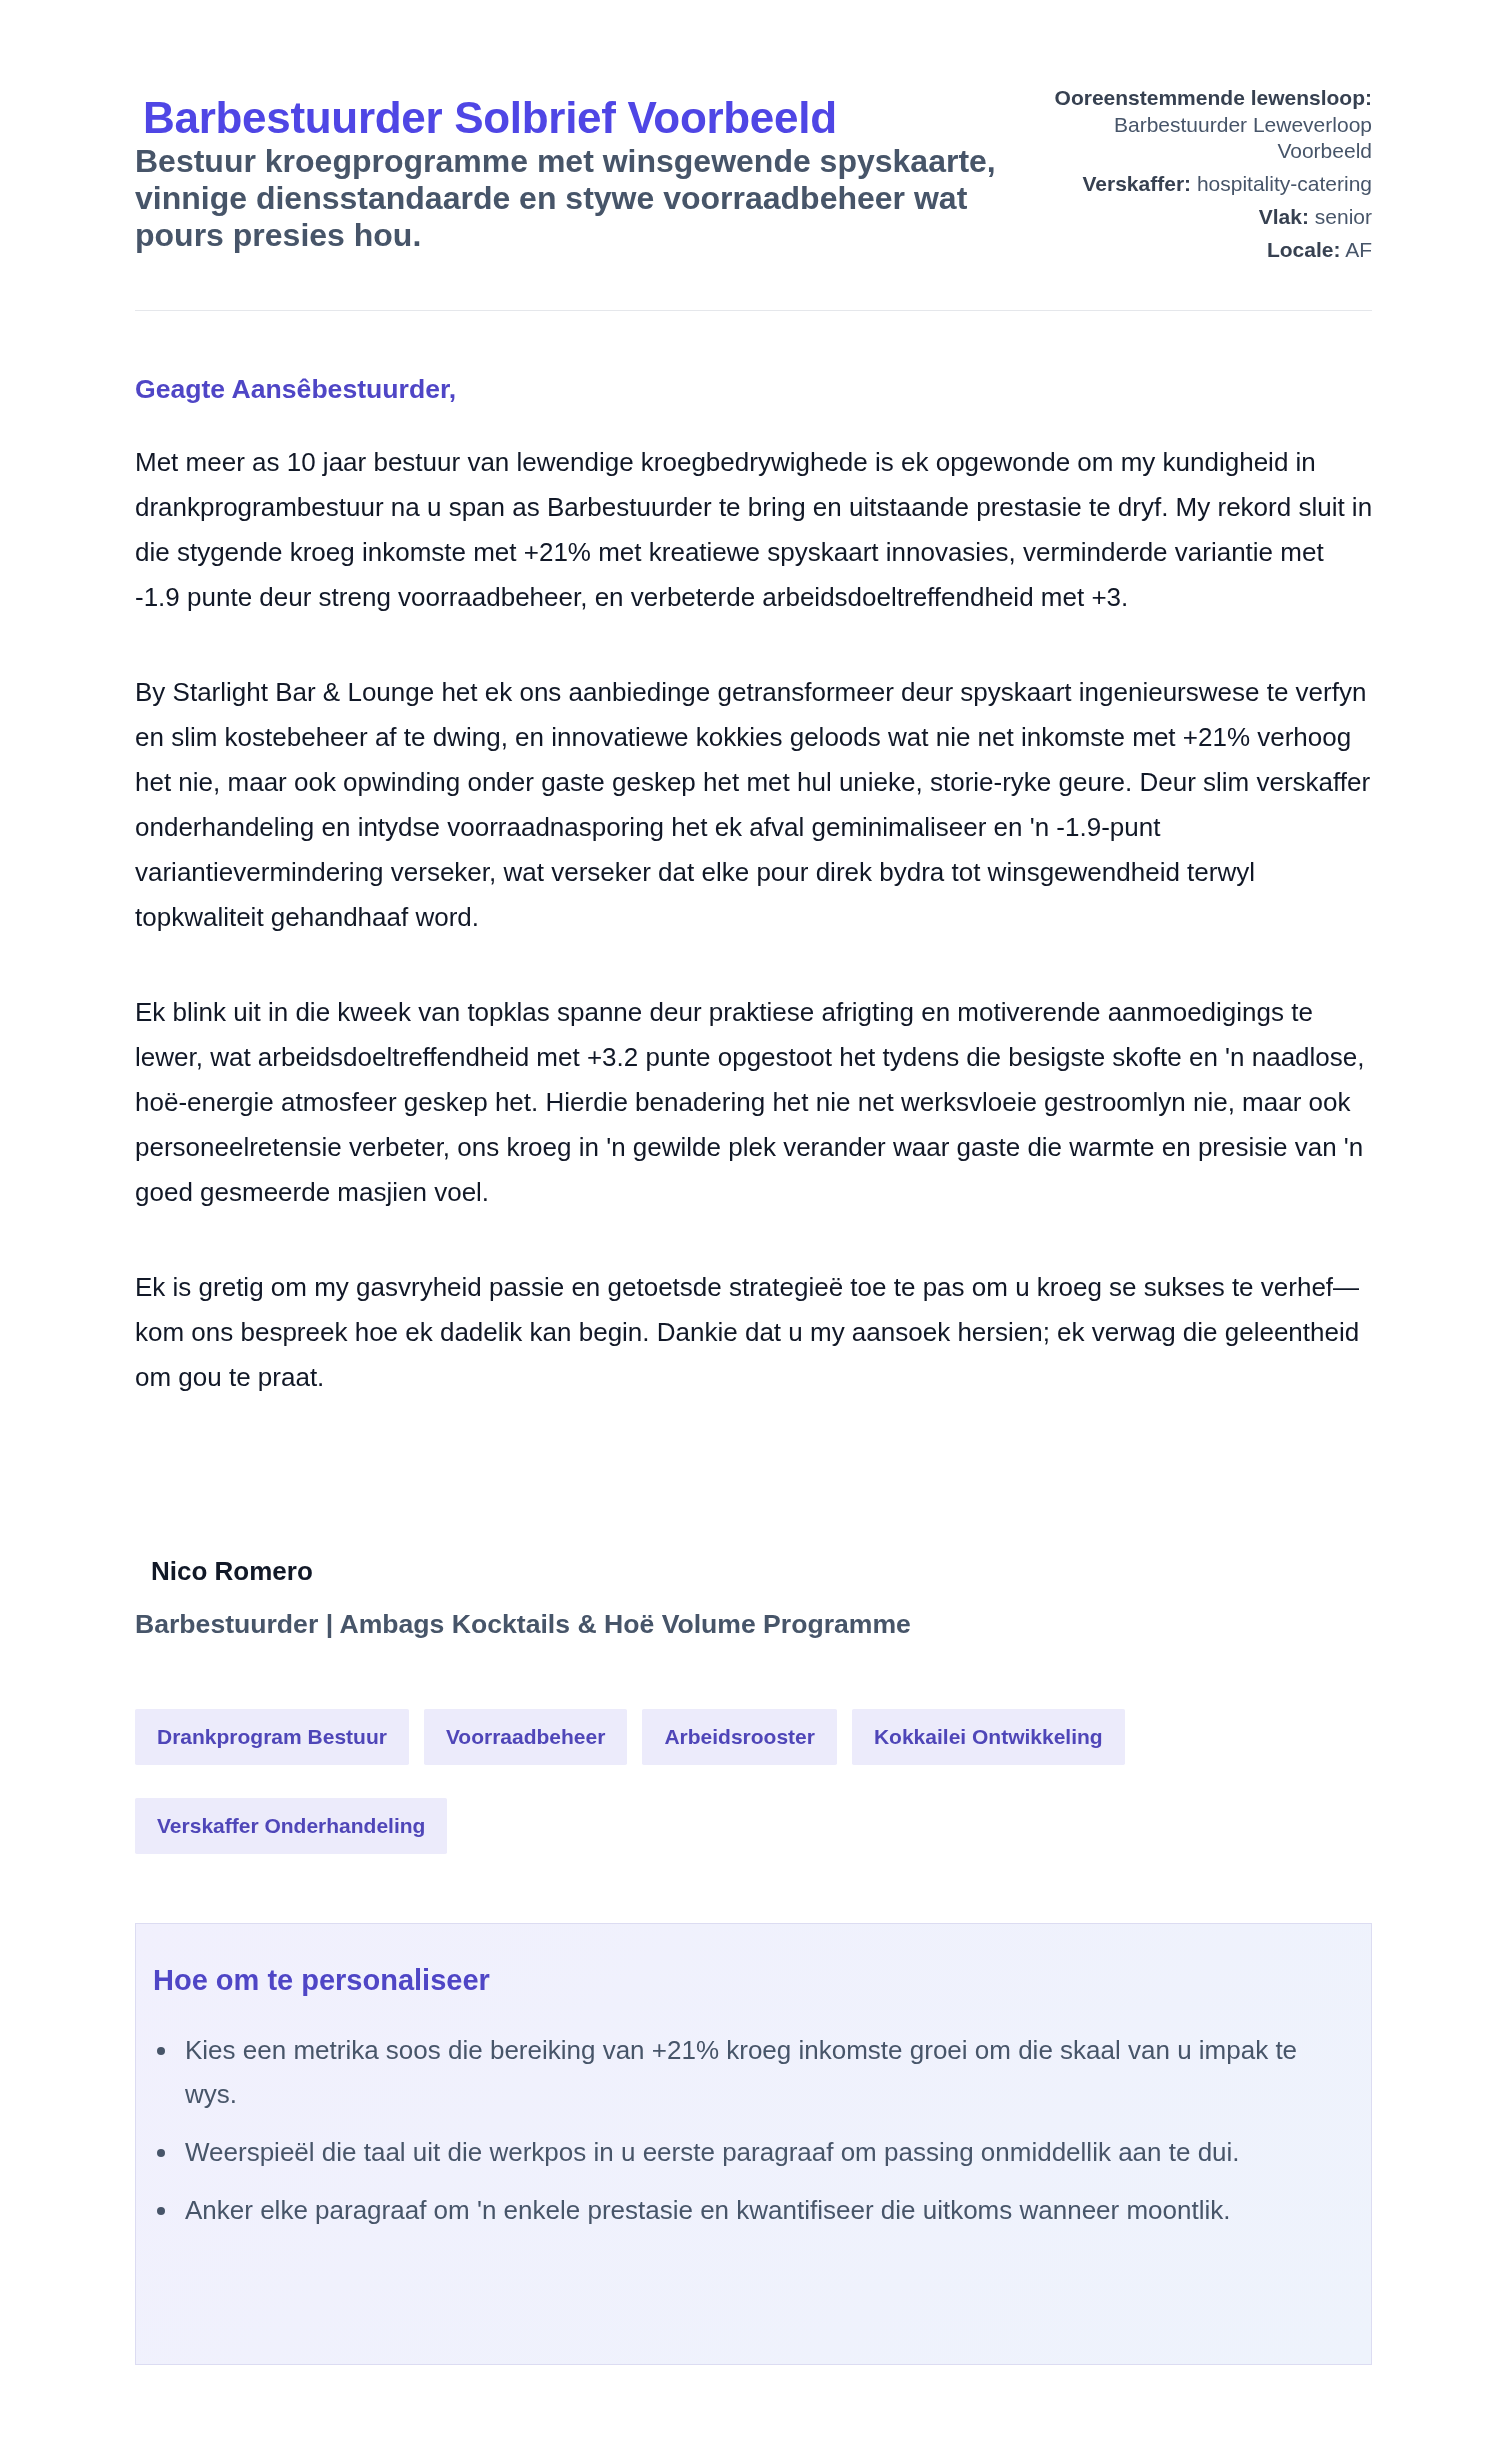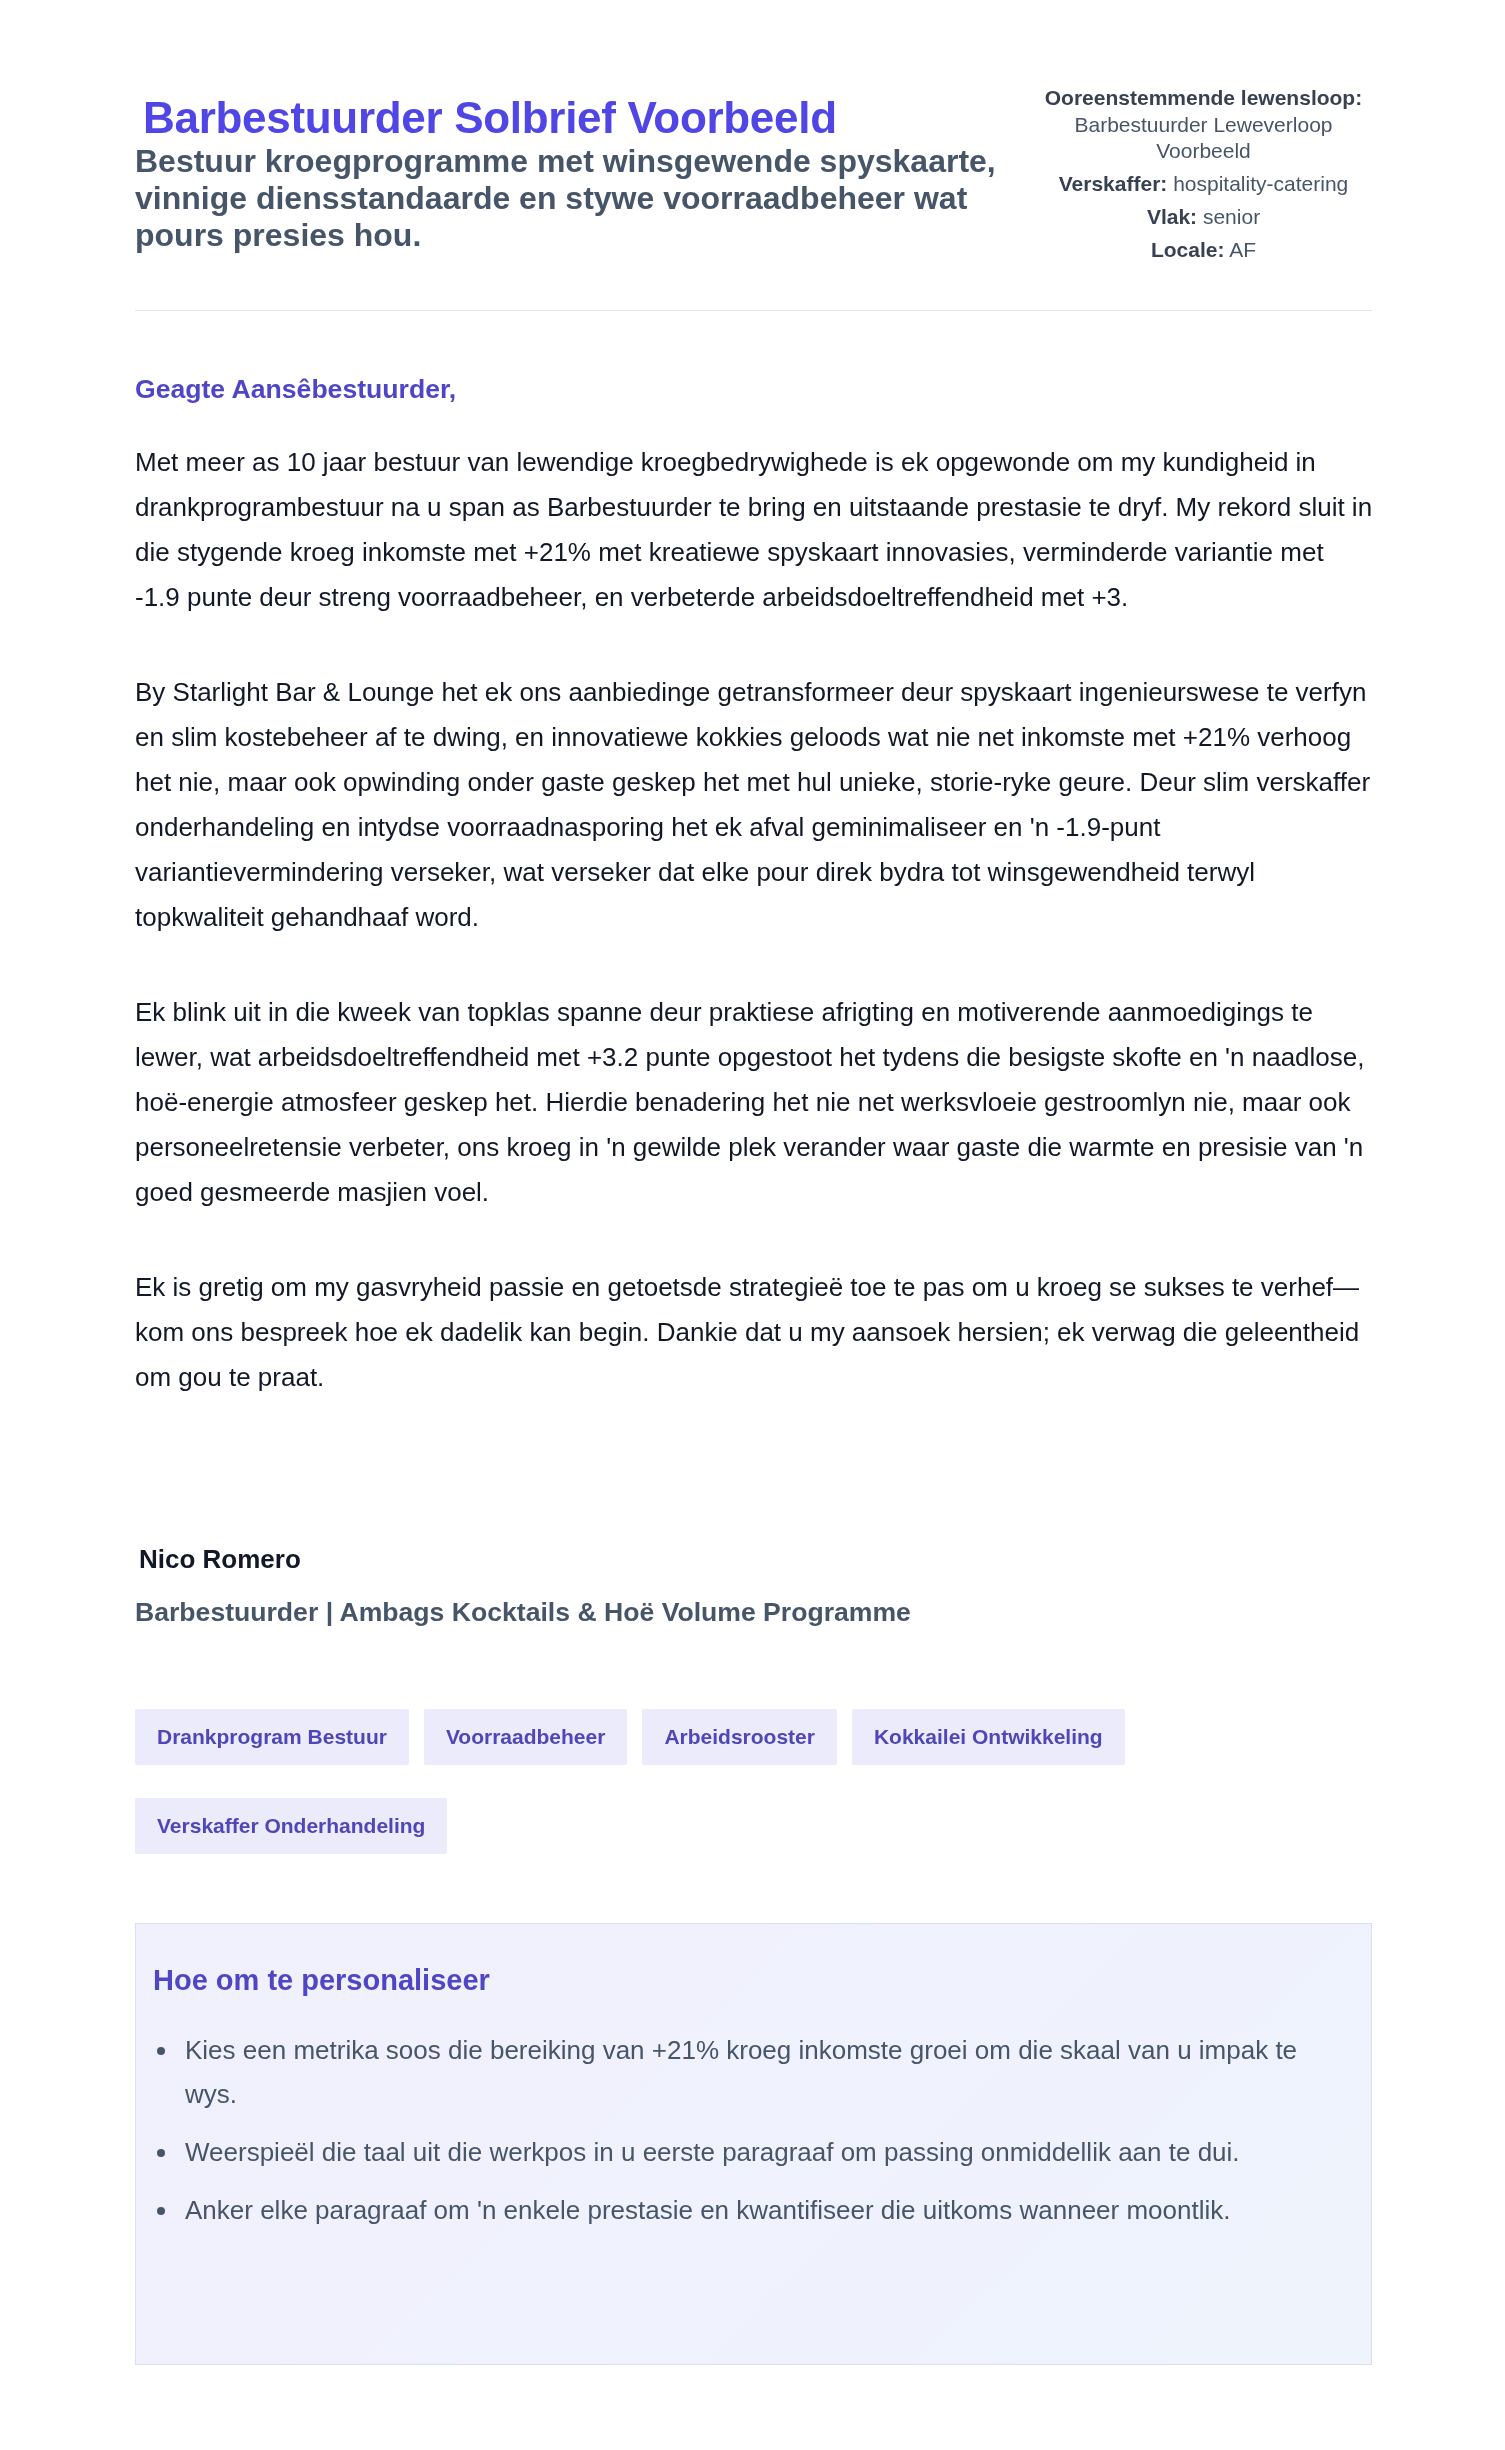--- a/index.html
+++ b/index.html
@@ -40,21 +40,21 @@
     margin: 0;
     font-size: 32px;
     font-weight: 700;
     color: #475569;
     line-height: 37px;
   }
   .meta {
     position: absolute;
     right: 0; top: 85px;
     width: 337px;
-    text-align: center;
+    text-align: right;
     font-size: 21px;
     color: #475569;
     line-height: 26.6px;
   }
   .meta .row { margin-bottom: 6.2px; }
   .meta .row.first { margin-bottom: 6.2px; }
   .meta .k { font-weight: 700; color: #374151; }
 
   .salutation {
     position: absolute;
@@ -78,21 +78,21 @@
   }
   .signature {
     position: absolute;
     left: 0; top: 1538px;
   }
   .sig-name {
     font-size: 26px;
     font-weight: 700;
     color: #111827;
     line-height: 35px;
-    margin: 4px;
+    margin: 16px;
   }
   .sig-title {
     font-size: 26.6px;
     color: #475569;
     line-height: 35px;
     margin: 17.7px 0 0 0;
     font-weight: bold;
   }
   .chips {
     position: absolute;

